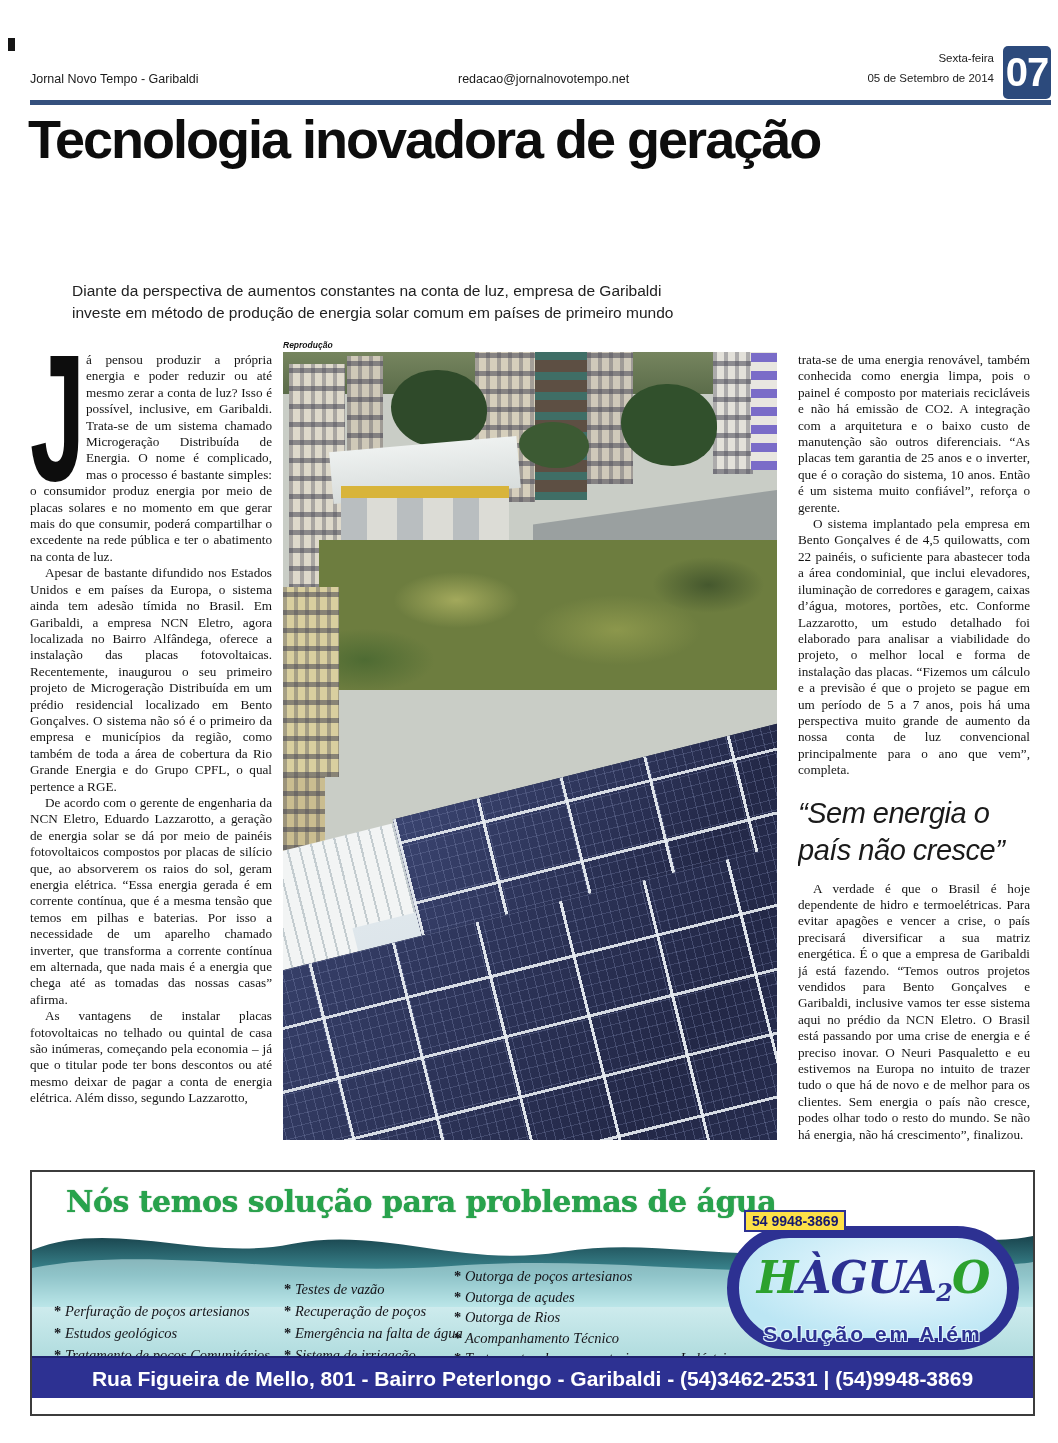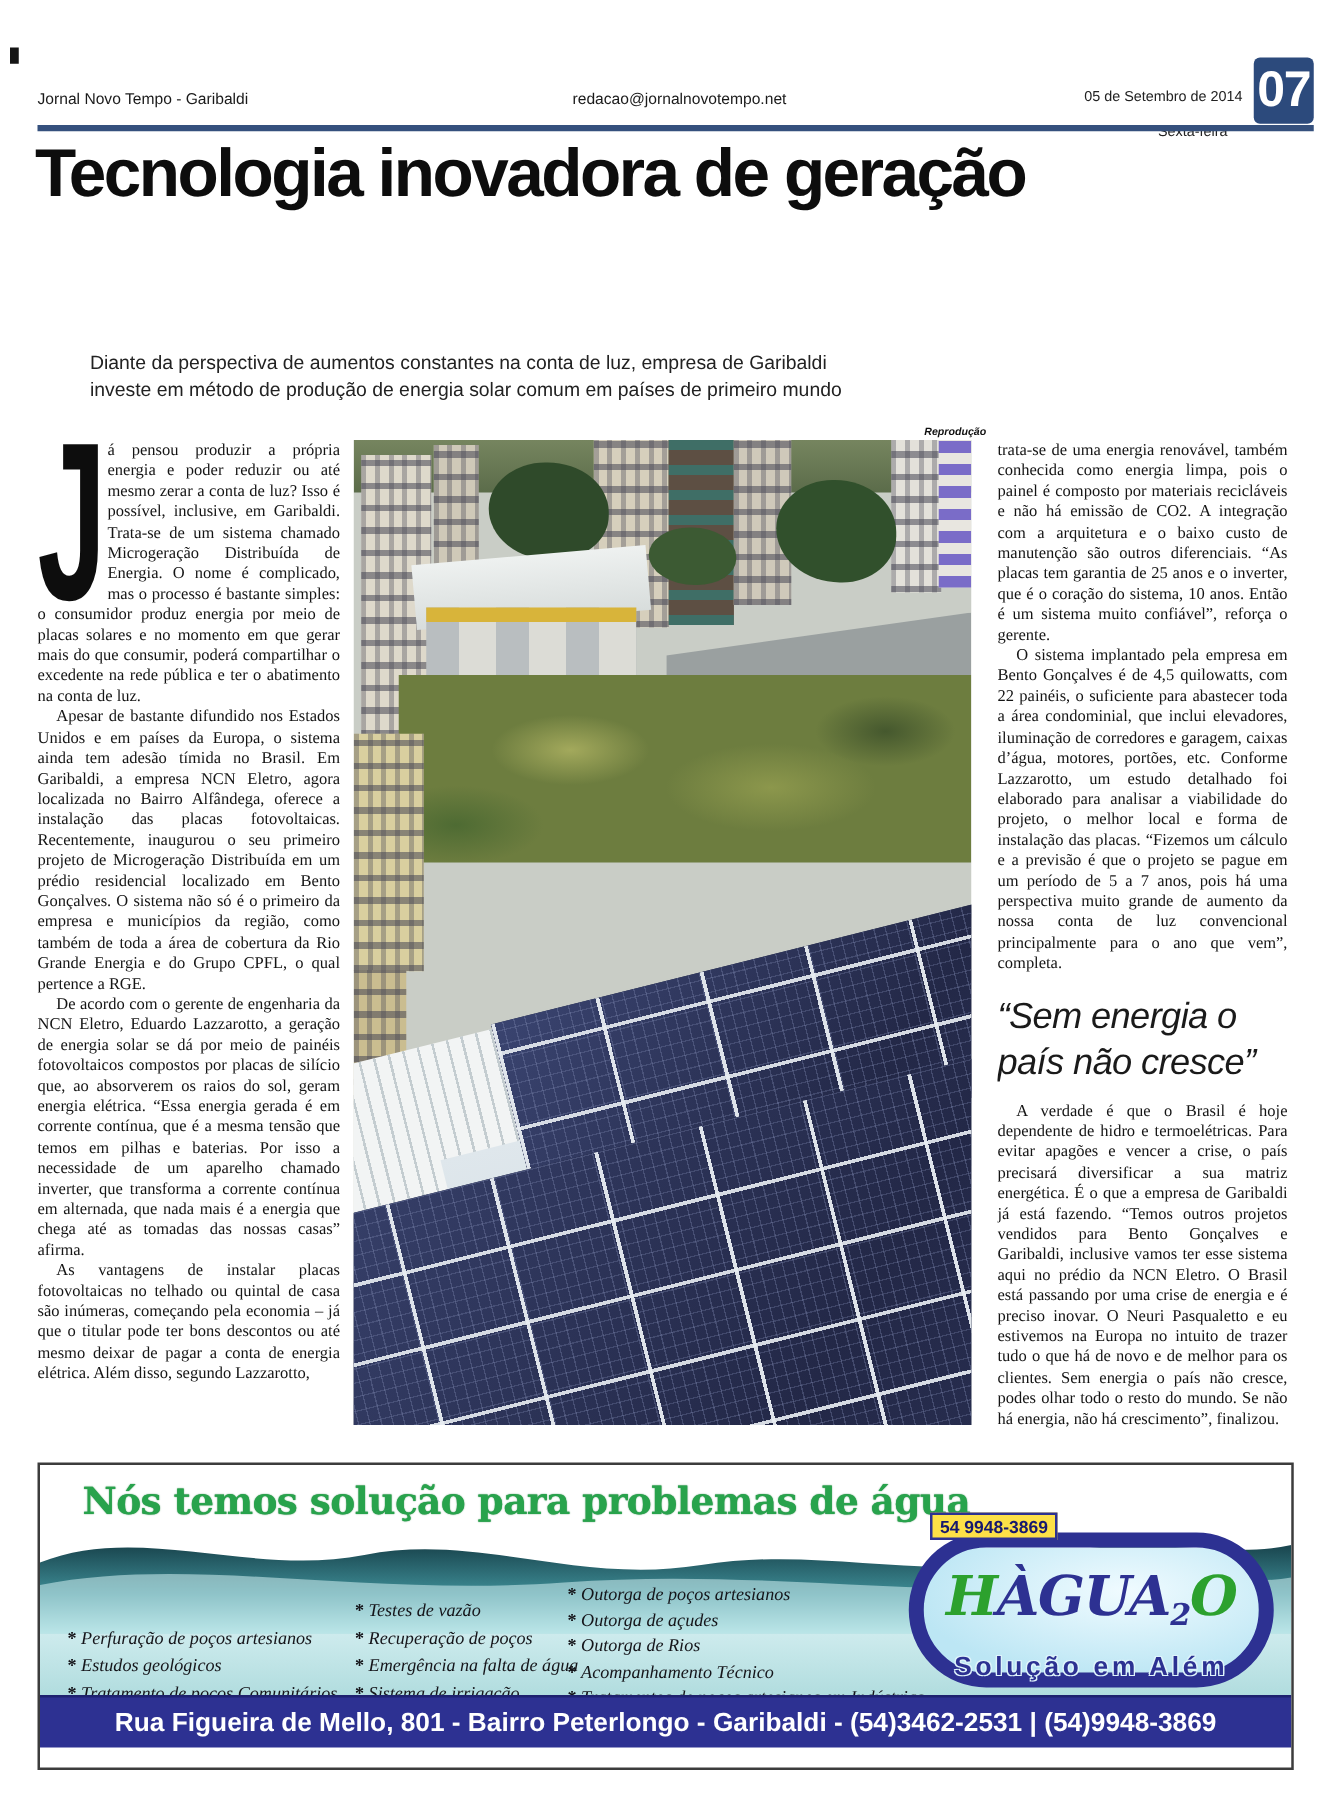--- a/index.html
+++ b/index.html
@@ -4,21 +4,21 @@
 <style>
   html,body{margin:0;padding:0;background:#ffffff;}
   .page{position:relative;width:1058px;height:1443px;background:#ffffff;overflow:hidden;
         font-family:"Liberation Serif",serif;color:#111;}
   .abs{position:absolute;}
 
   
   .crop-mark{position:absolute;left:8px;top:38px;width:7px;height:13px;background:#151515;}
   .h-left{position:absolute;left:30px;top:72px;font:12.5px "Liberation Sans",sans-serif;color:#1a1a1a;}
   .h-center{position:absolute;left:458px;top:72px;font:12.5px "Liberation Sans",sans-serif;color:#1a1a1a;}
-  .h-weekday{position:absolute;right:76px;top:52px;font:11.5px "Liberation Sans",sans-serif;color:#222;text-align:left;margin-top:48px;}
+  .h-weekday{position:absolute;right:64px;top:52px;font:11.5px "Liberation Sans",sans-serif;color:#222;text-align:left;}
   .h-date{position:absolute;right:64px;top:72px;font:11.5px "Liberation Sans",sans-serif;color:#222;text-align:left;}
   .h-page{position:absolute;left:1003px;top:46px;width:48px;height:53px;background:#2c4a7c;border-radius:5px;
           color:#fff;font:bold 40px/53px "Liberation Sans",sans-serif;text-align:center;letter-spacing:-1px;}
   .h-rule{position:absolute;left:30px;top:100px;width:1021px;height:5px;background:#35507d;}
 
   
   .headline{position:absolute;left:28px;top:106px;margin:0;width:900px;
             font:bold 54px/66px "Liberation Sans",sans-serif;letter-spacing:-2px;color:#0d0d0d;}
   .deck{position:absolute;left:30px;top:280px;font:15.5px/22px "Liberation Sans",sans-serif;color:#222;margin-left:42px;}
 
@@ -30,21 +30,21 @@
   .col-left{left:30px;width:242px;}
   .col-right{left:798px;width:232px;}
   .dropcap{float:left;width:50px;height:131px;overflow:visible;
            font:bold 180px/131px "Liberation Sans",sans-serif;color:#0d0d0d;
            transform:scaleX(.55);transform-origin:0 62%;margin-right:6px;}
   .pullquote{margin:16px 0 12px 0;font:italic 29px/37px "Liberation Sans",sans-serif;
              letter-spacing:-.5px;color:#1a1a1a;text-align:left;text-indent:0;}
 
   
   .photo{position:absolute;left:283px;top:352px;width:494px;height:788px;background:#c9cdc6;overflow:hidden;}
-  .photo-credit{position:absolute;left:295px;top:340px;width:494px;text-align:right;
+  .photo-credit{position:absolute;left:283px;top:340px;width:494px;text-align:left;
                 font:italic bold 8.5px "Liberation Sans",sans-serif;color:#111;}
   .bld{position:absolute;}
   .win{background-image:repeating-linear-gradient(0deg, rgba(70,70,84,.55) 0 5px, transparent 5px 18px),
                         repeating-linear-gradient(90deg, rgba(70,70,84,.35) 0 4px, transparent 4px 11px);}
   .tree{position:absolute;border-radius:48% 52% 46% 54%;}
   .panel{position:absolute;transform:rotate(-14deg);
          background-color:#252b47;
          background-image:
            repeating-linear-gradient(90deg, rgba(232,237,242,.95) 0 3px, transparent 3px 86px),
            repeating-linear-gradient(0deg, rgba(232,237,242,.9) 0 3px, transparent 3px 62px),

